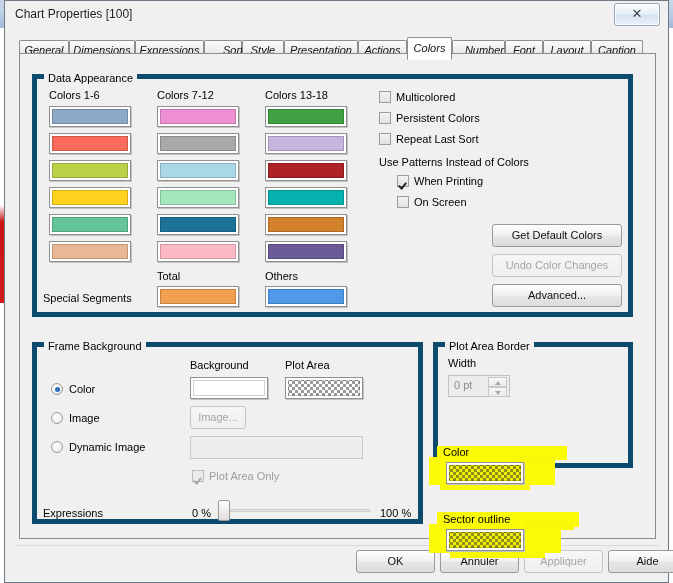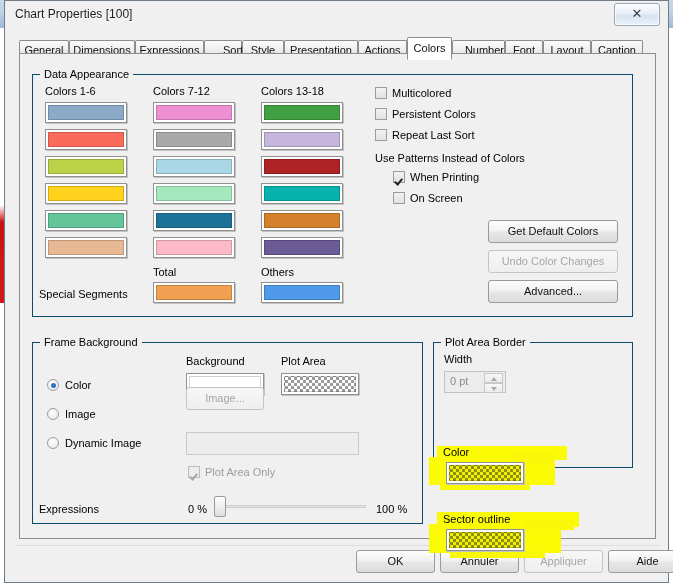--- a/index.html
+++ b/index.html
@@ -32,33 +32,33 @@
     border:1px solid #9aa7b5;border-radius:3px;
     background:linear-gradient(to bottom,#fbfdff 0%,#e6eef7 48%,#d6e2ef 52%,#eaf1f9 100%);
     box-shadow:inset 0 0 0 1px rgba(255,255,255,.75);cursor:pointer;}
   #closebtn .glyph{position:absolute;left:0;right:0;top:2px;text-align:center;
     font-size:13px;color:#3a4550;font-family:"Liberation Sans",sans-serif;}
 
   #clientarea{position:absolute;left:10px;top:28px;width:645px;height:545px;
     background:#f0f0f0;}
 
   
-  #tabstrip{position:relative;height:22px;margin:8px 0 0 4px;}
+  #tabstrip{position:relative;height:22px;margin:8px 0 0 4px;font-style:italic;}
   .tab{position:absolute;top:3px;height:19px;box-sizing:border-box;
     border:1px solid #8d8d8d;border-bottom:none;
     background:linear-gradient(to bottom,#fcfcfc 0%,#eeeeee 50%,#dedede 100%);
     font-size:11px;color:#111;text-align:center;line-height:18px;
     border-radius:2px 2px 0 0;cursor:pointer;white-space:nowrap;}
   .tab.active{top:0;height:23px;line-height:21px;background:#fff;border-color:#8d8d8d;
     z-index:5;border-bottom:1px solid #fff;}
   #tabpanel{position:absolute;left:4px;top:24px;width:637px;height:486px;
     box-sizing:border-box;border:1px solid #8d8d8d;background:#f0f0f0;z-index:1;}
 
   
-  .group{position:absolute;box-sizing:border-box;border:1px solid #0c4a6e;}
+  .group{position:absolute;box-sizing:border-box;border:5px solid #0c4a6e;}
   .group>.glabel{position:absolute;top:-7px;left:7px;background:#f0f0f0;
     padding:0 4px;font-size:11px;color:#000;white-space:nowrap;}
 
   
   .swatch{position:absolute;box-sizing:border-box;width:82px;height:21px;
     border:1px solid #919191;background:#fff;padding:2px;cursor:pointer;
     box-shadow:1px 1px 0 #c2c2c2;}
   .swatch i{display:block;width:100%;height:100%;border:1px solid rgba(0,0,0,.18);
     box-sizing:border-box;}
   .collabel{position:absolute;font-size:11px;white-space:nowrap;}
@@ -291,21 +291,21 @@
           <span class="rbox"></span><span>Dynamic Image</span>
         </div>
 
         <div class="swatch" style="left:153px;top:30px;width:78px;height:22px;">
           <i style="background:#ffffff"></i>
         </div>
         <div class="swatch" style="left:248px;top:30px;width:78px;height:22px;">
           <i class="checker"></i>
         </div>
 
-        <div class="btn disabled" style="left:153px;top:44px;width:78px;">Image...</div>
+        <div class="btn disabled" style="left:153px;top:59px;width:56px;">Image...</div>
         <div class="tinput disabled" style="left:153px;top:89px;width:173px;height:23px;" title="Dynamic Image"></div>
 
         <div class="cbrow" style="left:155px;top:123px;">
           <span class="cbox dim checked"></span><span class="lbl-dim">Plot Area Only</span>
         </div>
 
         <div class="collabel" style="left:6px;top:160px;">Expressions</div>
         <div class="collabel" style="left:155px;top:160px;">0 %</div>
         <div class="collabel" style="left:343px;top:160px;">100 %</div>
         <div class="slider" style="left:181px;top:153px;width:152px;height:21px;">

